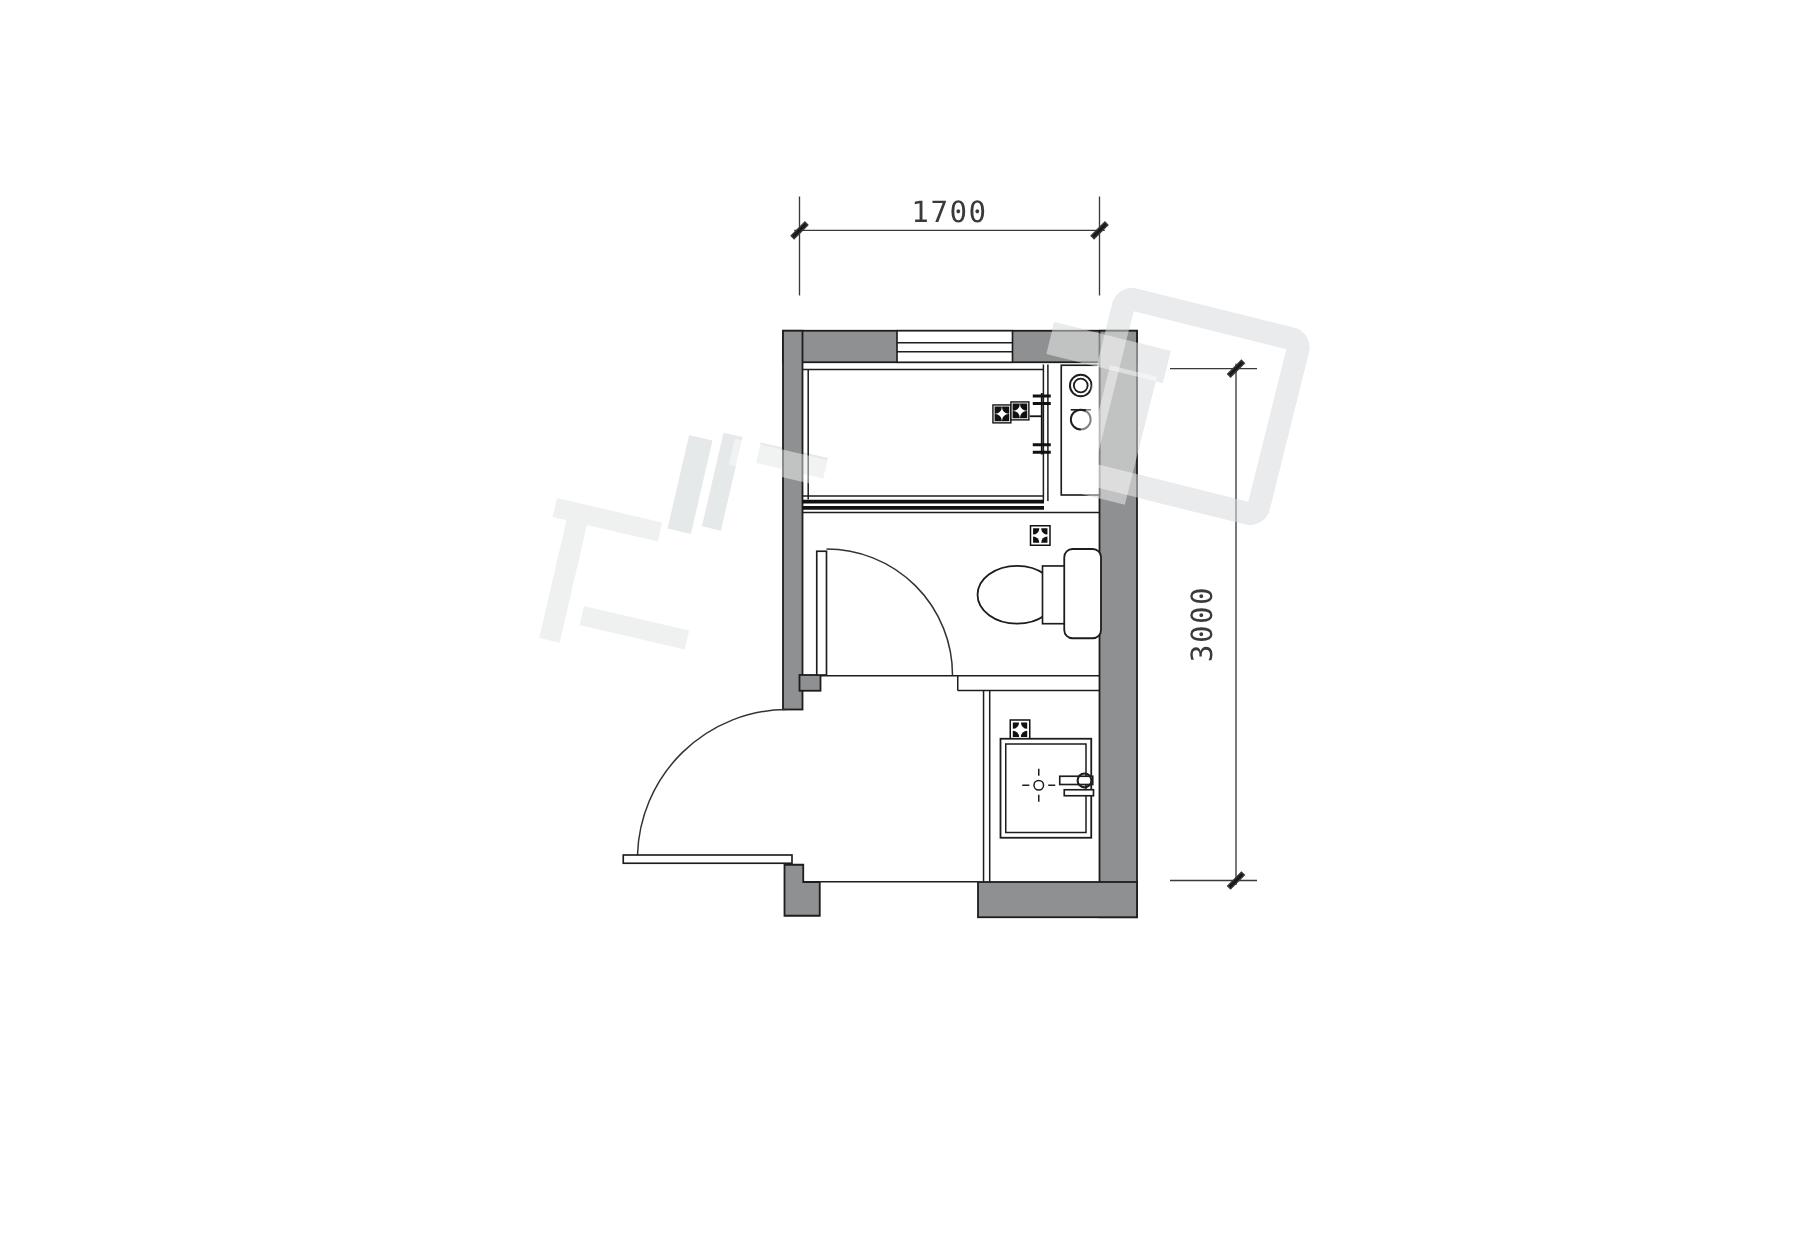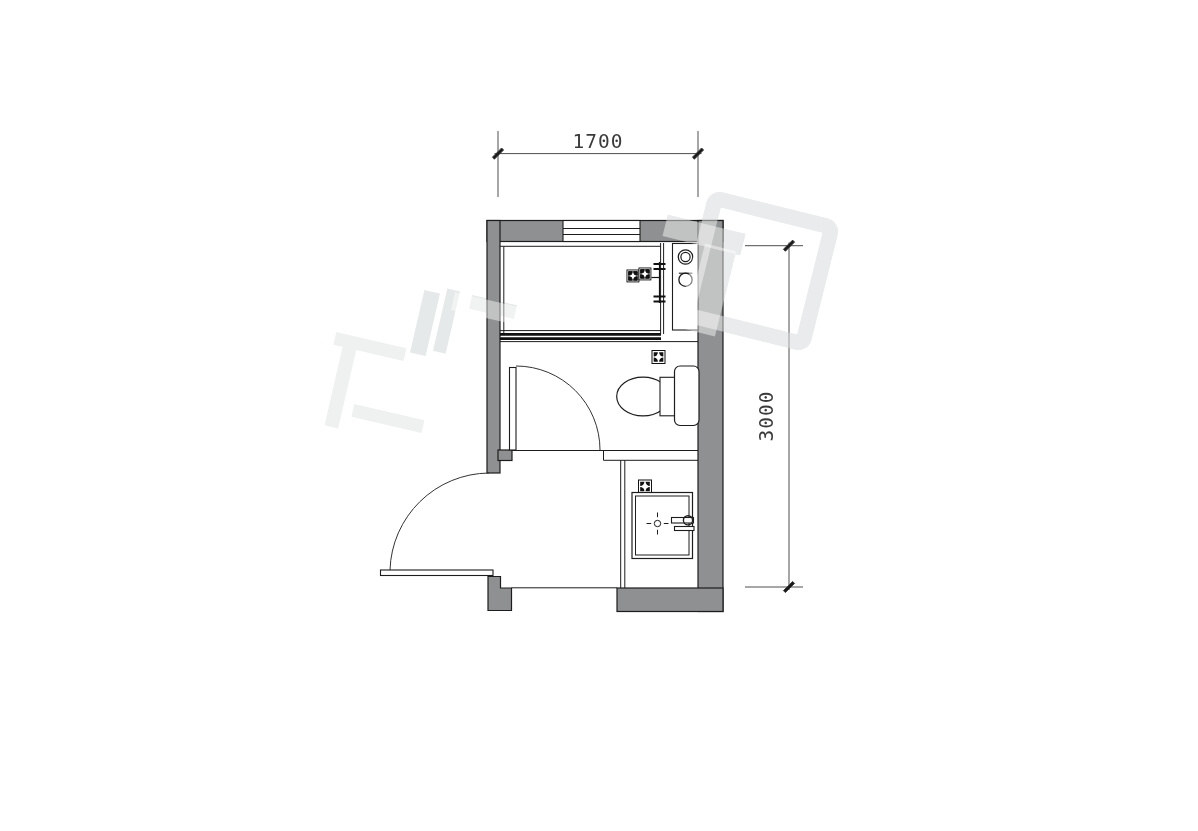--- a/index.html
+++ b/index.html
@@ -1,18 +1,18 @@
 <!DOCTYPE html>
 <html><head>
 <meta charset="utf-8">
 <style>
   html,body{margin:0;padding:0;background:#ffffff;}
   body{width:1198px;height:831px;position:relative;overflow:hidden;
        font-family:"DejaVu Sans Mono", monospace;}
-  .stage{position:absolute;inset:0;}
+  .stage{position:absolute;inset:0;margin-left:35px;}
   svg{position:absolute;top:0;left:0;}
   .dim-text{font-family:"DejaVu Sans Mono", monospace;
             font-size:19.5px;fill:#3a3a3a;letter-spacing:1px;}
 </style>
 </head>
 <body>
 
 <div class="stage">
 <svg width="1198" height="831" viewBox="0 0 1198 831">
 

